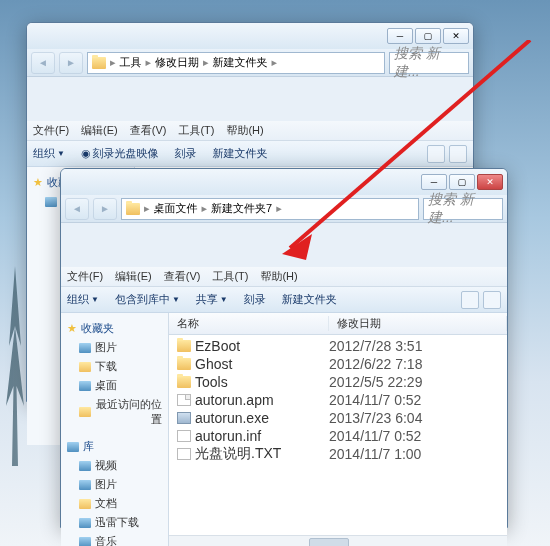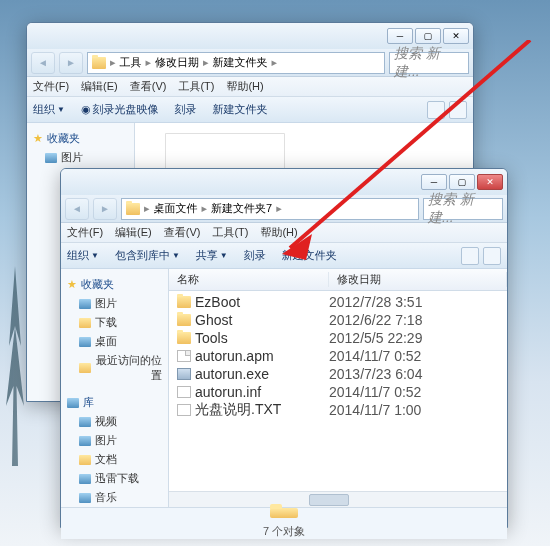--- a/index.html
+++ b/index.html
@@ -18,21 +18,21 @@
 
 .navbar { height: 28px; background: linear-gradient(180deg, #eaf2fa, #d8e6f2); display: flex; align-items: center; padding: 0 4px; gap: 4px; border-bottom: 1px solid #c0d0e0; }
 .nav-btn { width: 24px; height: 22px; border: 1px solid #b0c4d8; background: linear-gradient(180deg, #f4faff, #d8e8f4); border-radius: 3px; display: flex; align-items: center; justify-content: center; font-size: 10px; color: #5a7a9a; cursor: pointer; }
 .nav-btn.disabled { opacity: 0.5; }
 .addressbar { flex: 1; height: 22px; background: #fff; border: 1px solid #a0b8d0; display: flex; align-items: center; padding: 0 4px; font-size: 11px; gap: 4px; }
 .folder-icon-sm { width: 14px; height: 12px; background: linear-gradient(180deg, #ffe8a0, #f0c060); border-radius: 1px; position: relative; }
 .folder-icon-sm::before { content: ''; position: absolute; top: -2px; left: 0; width: 6px; height: 3px; background: #ffe8a0; border-radius: 1px 1px 0 0; }
 .breadcrumb-sep { color: #888; }
 .searchbox { width: 80px; height: 22px; background: #fff; border: 1px solid #a0b8d0; font-size: 14px; color: #888; padding: 0 4px; font-style: italic; display: flex; align-items: center; }
 
-.menubar { height: 20px; background: linear-gradient(180deg, #f4f8fc, #e8f0f8); display: flex; align-items: center; padding: 0 6px; gap: 12px; font-size: 11px; border-bottom: 1px solid #d0dce8; }
+.menubar { height: 20px; background: linear-gradient(180deg, #f4f8fc, #e8f0f8); display: flex; align-items: center; padding: 0 6px; gap: 12px; font-size: 11px; border-bottom: 1px solid #d0dce8; margin-top: 44px; }
 .menu-item { cursor: pointer; color: #333; }
 
 .toolbar { height: 26px; background: linear-gradient(180deg, #f0f6fc, #dae8f4); display: flex; align-items: center; padding: 0 6px; gap: 16px; font-size: 11px; border-bottom: 1px solid #c8d8e8; }
 .tool-item { cursor: pointer; color: #1a3a6a; display: flex; align-items: center; gap: 2px; }
 .tool-item .dd { font-size: 8px; }
 .toolbar-right { margin-left: auto; display: flex; gap: 4px; }
 .tb-icon { width: 18px; height: 18px; border: 1px solid #b0c4d8; background: #f0f6fc; border-radius: 2px; cursor: pointer; }
 
 .content { display: flex; height: calc(100% - 120px); background: #fff; }
 .sidebar { width: 108px; background: #f4f8fc; border-right: 1px solid #d0dce8; padding: 6px 4px; overflow: hidden; }

